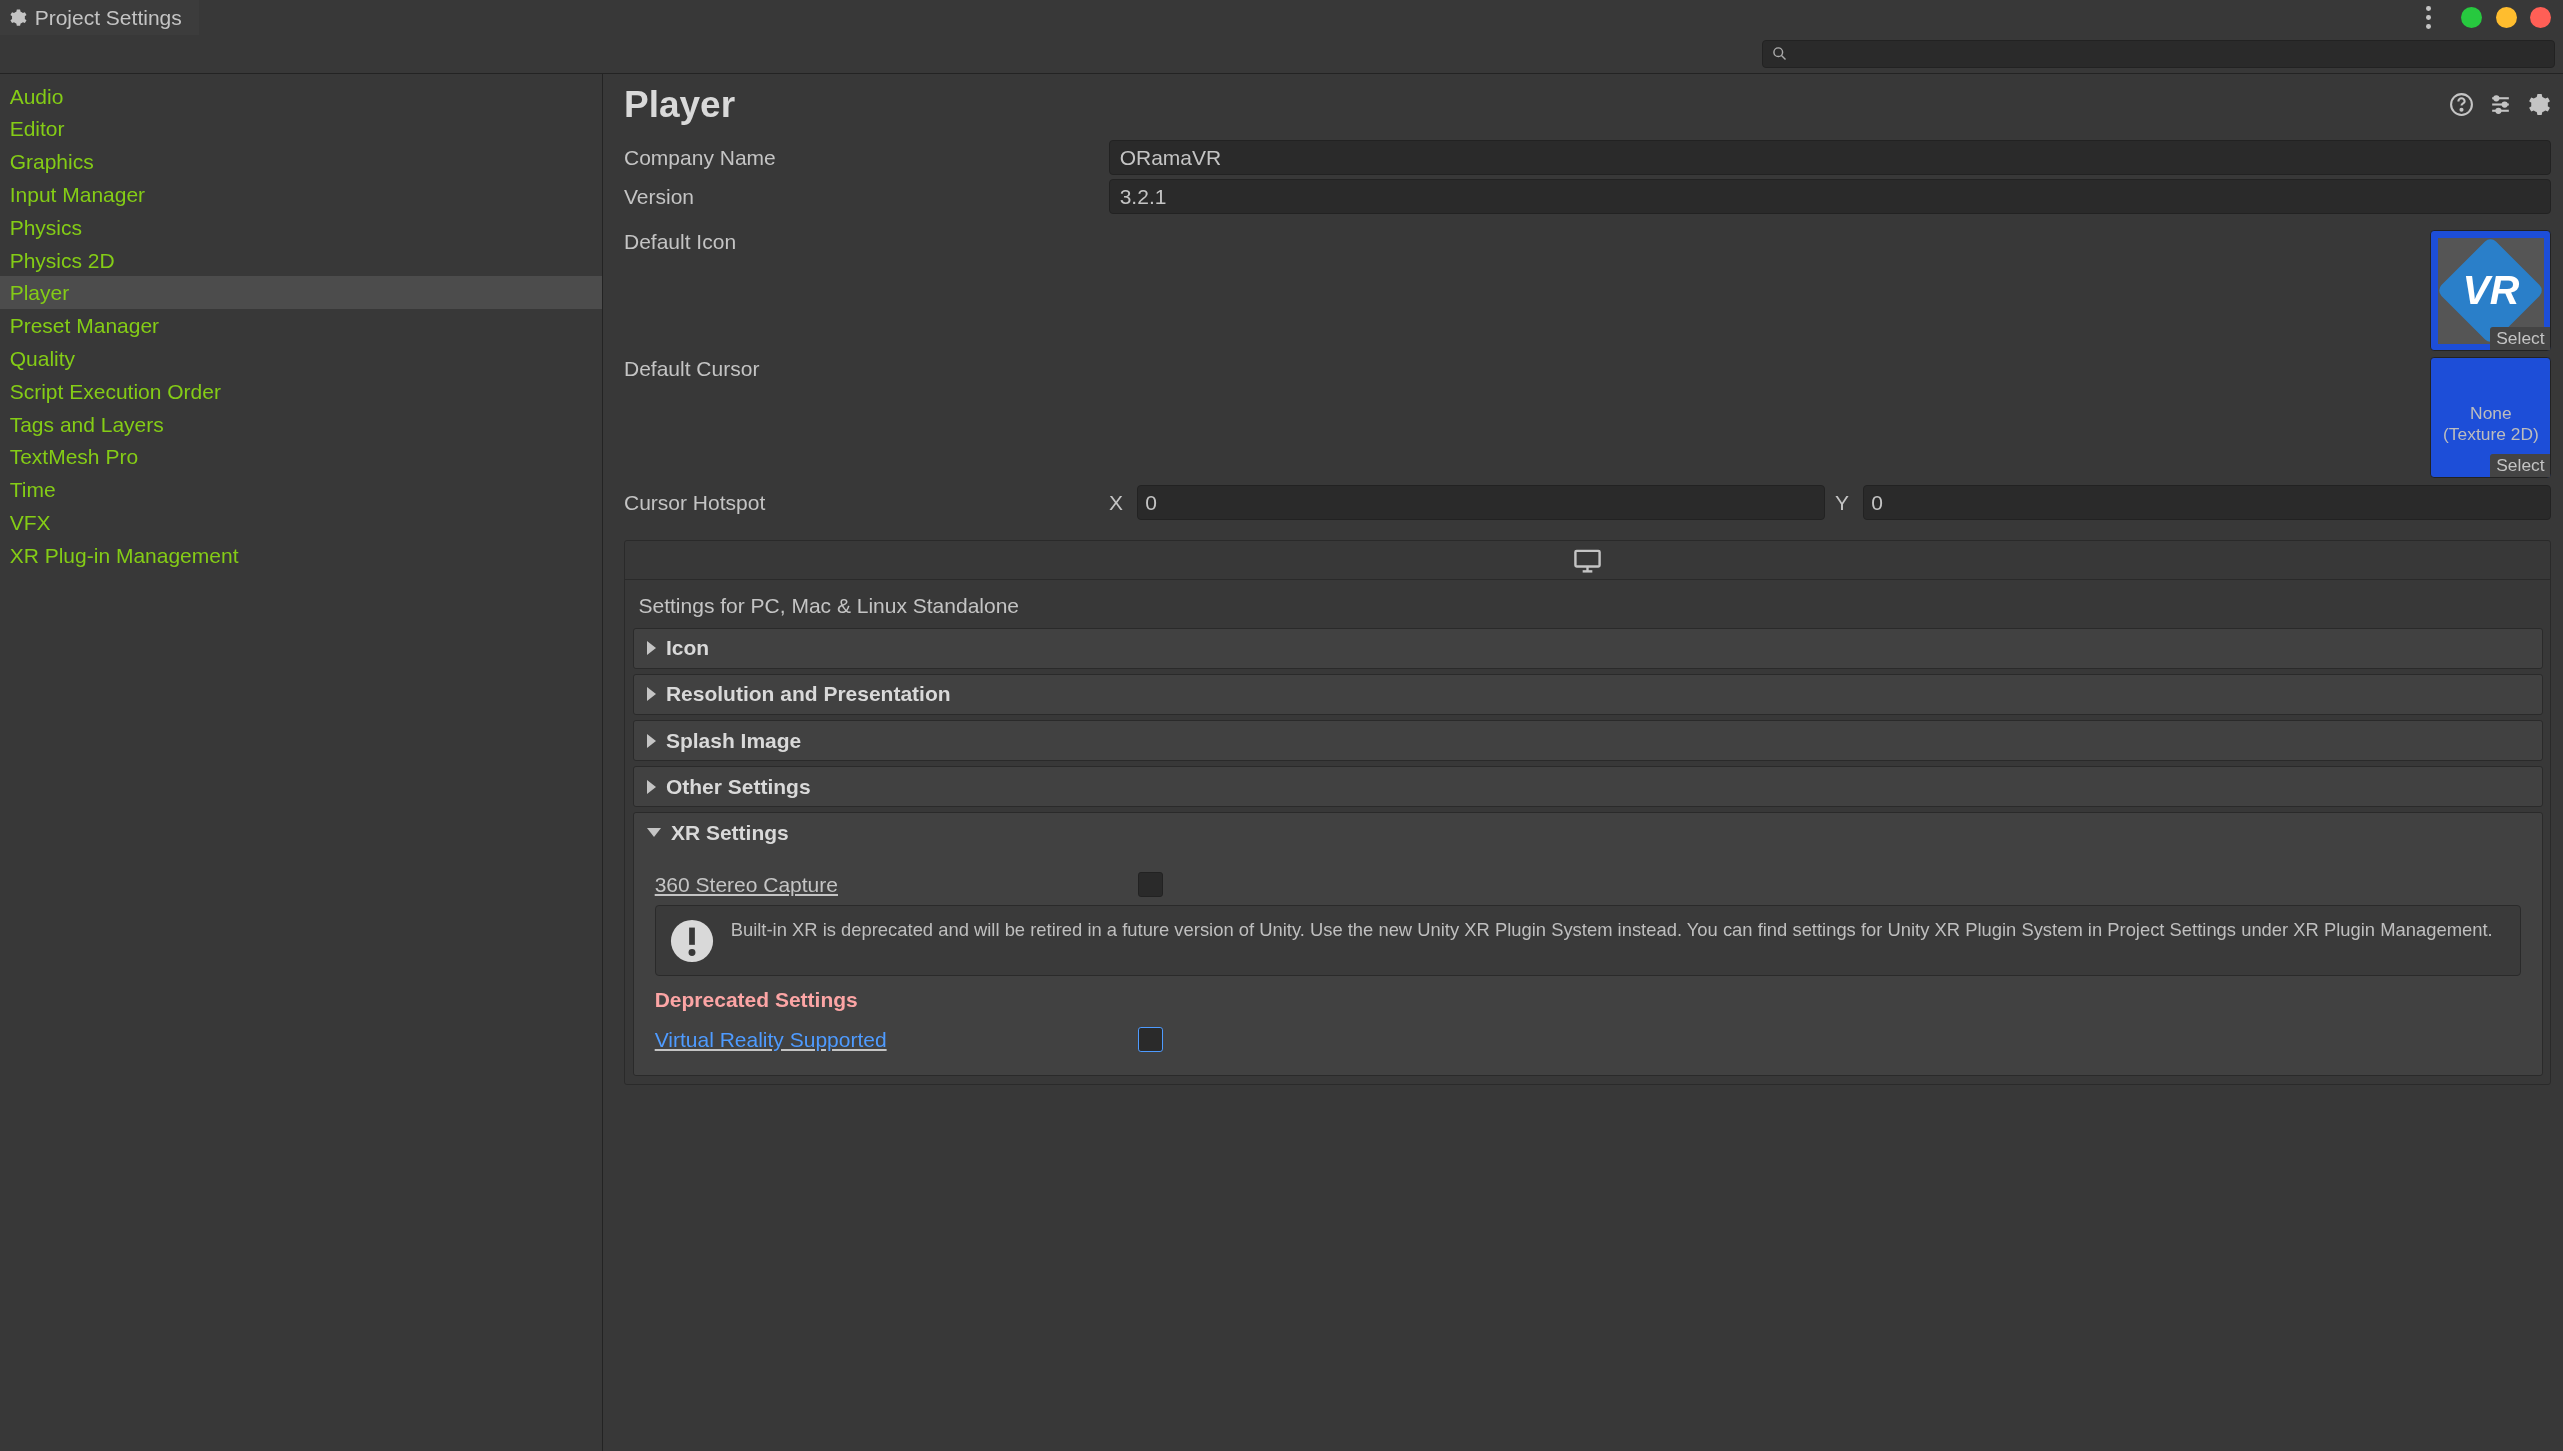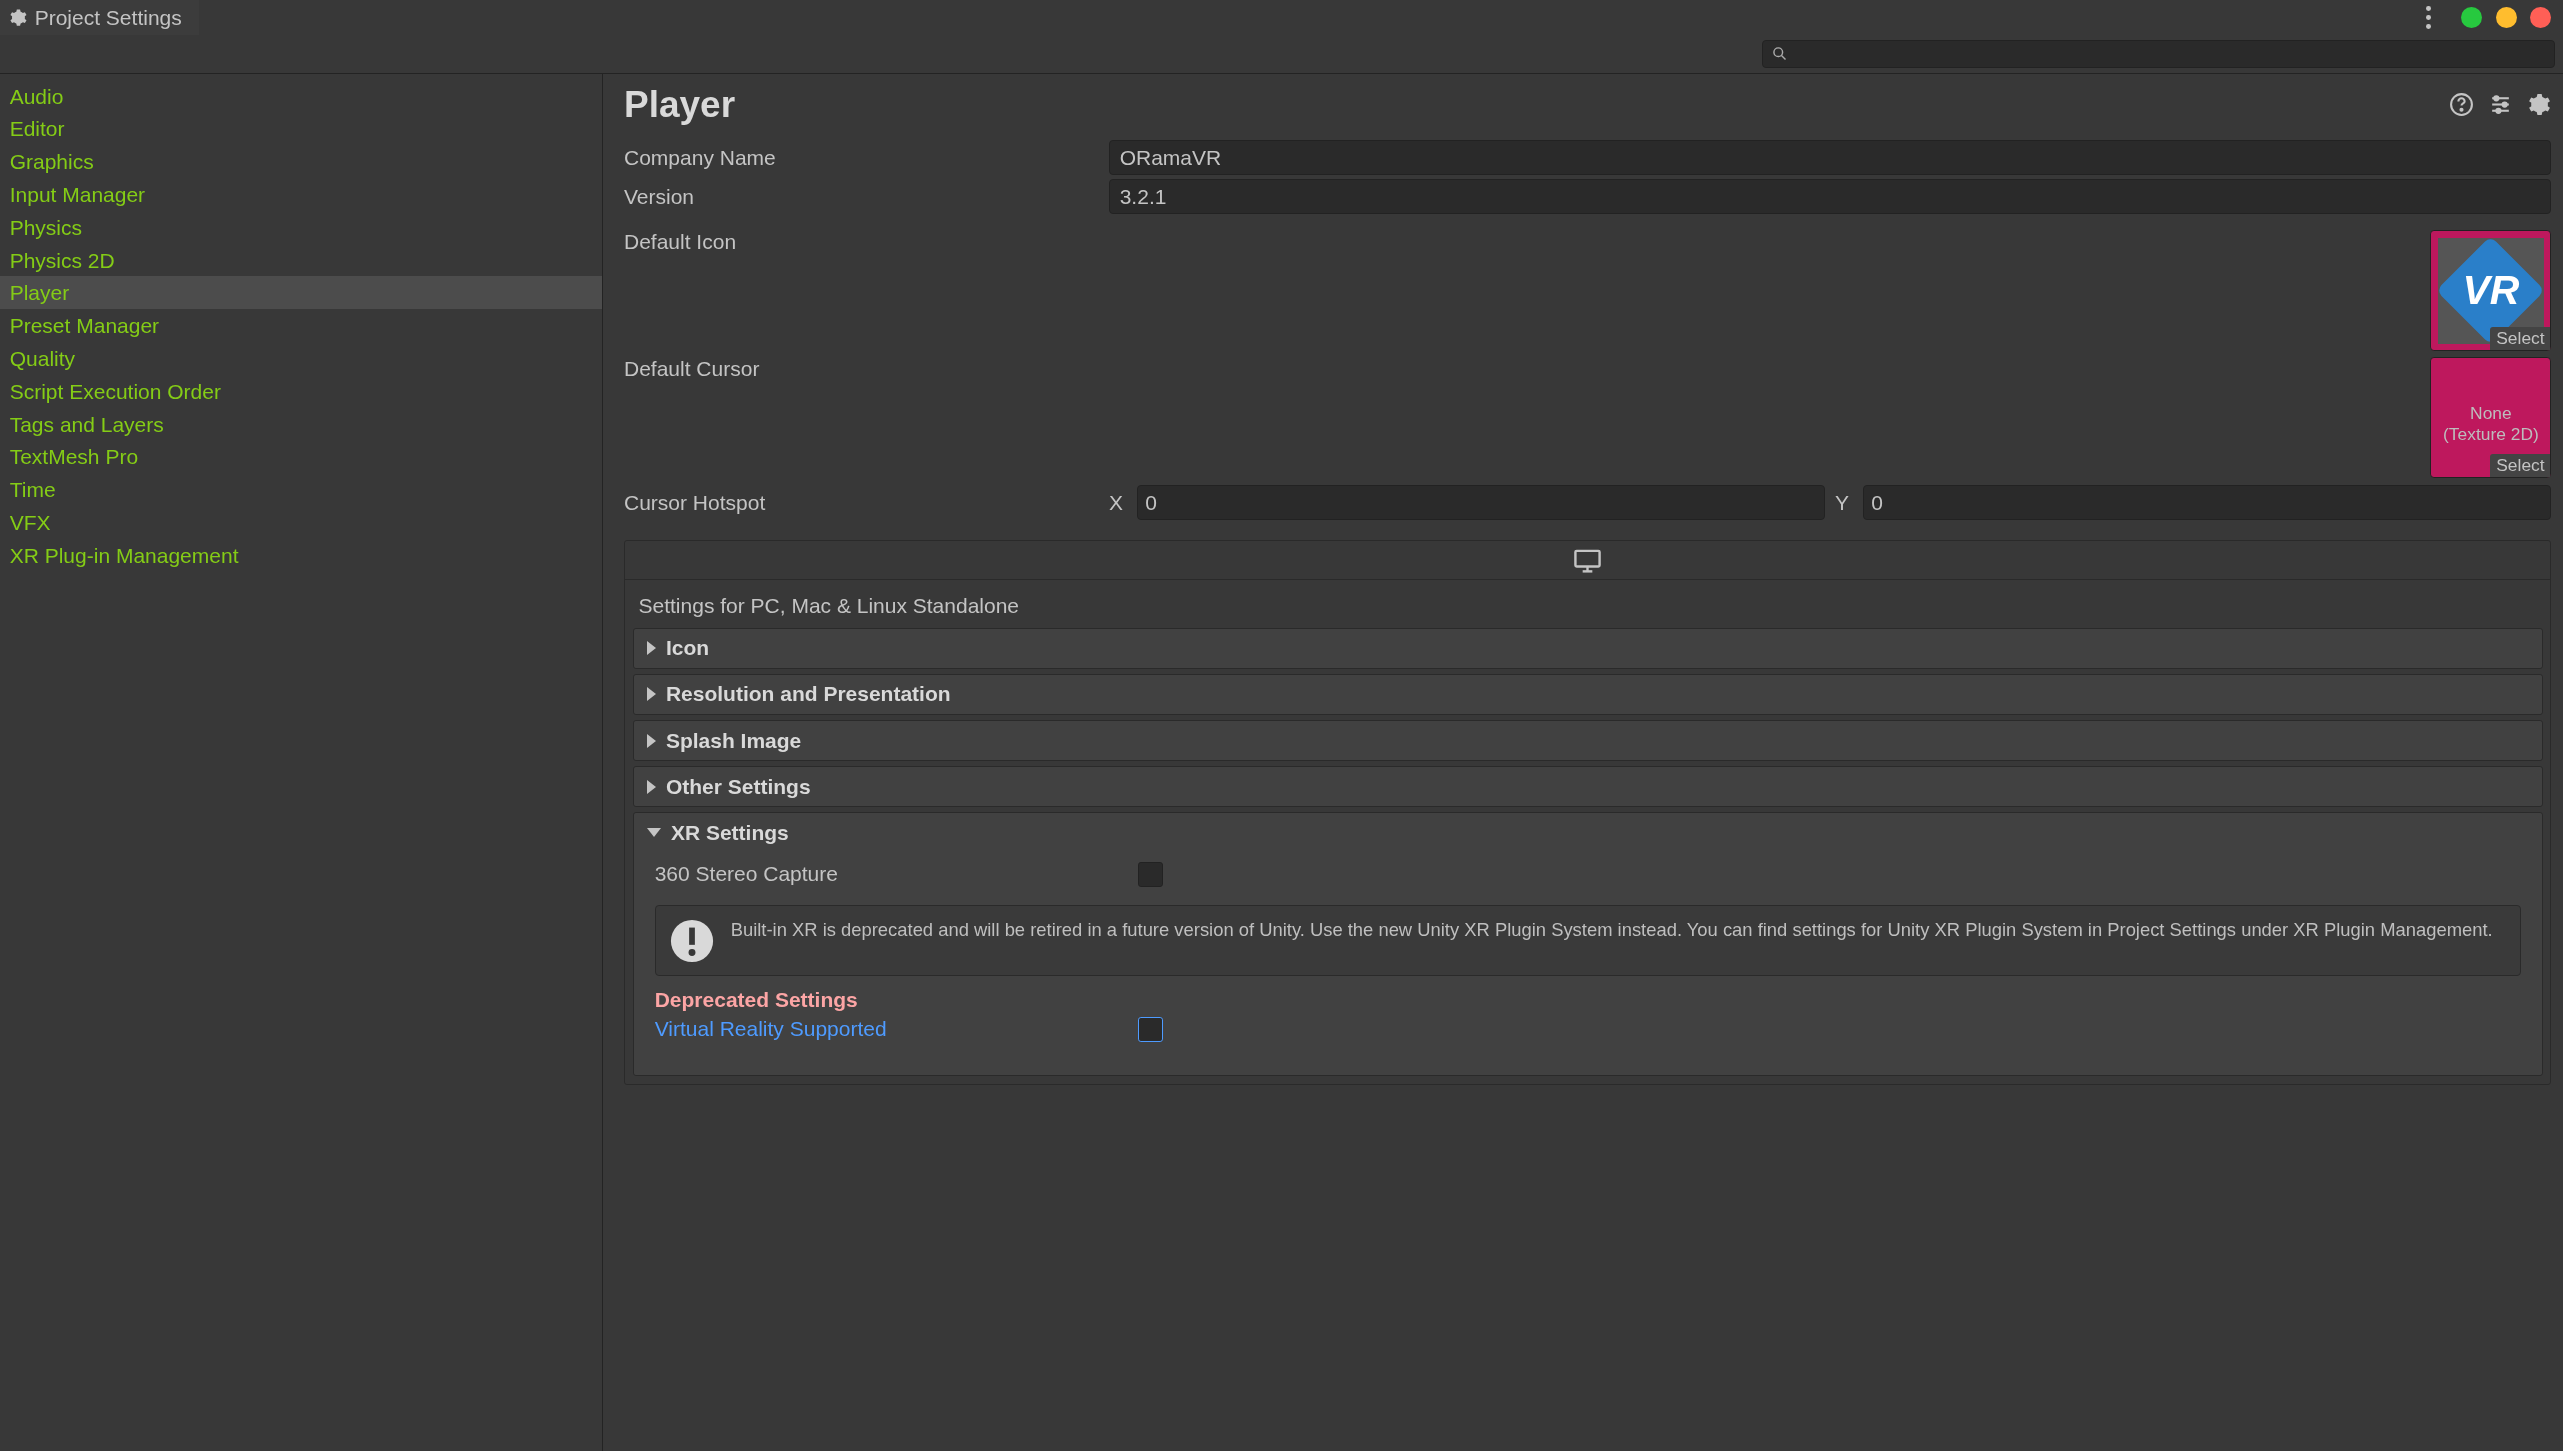--- a/index.html
+++ b/index.html
@@ -26,35 +26,35 @@
 .content-title { font-size: 37px; font-weight: 600; color: #d9d9d9; }
 .header-icons { display: flex; gap: 13.5px; }
 .hicon { width: 25px; height: 25px; display: flex; align-items: center; justify-content: center; }
 .form-row { display: flex; align-items: center; height: 37px; margin-bottom: 1.9px; }
 .form-label { width: 485px; font-size: 21px; color: #c4c4c4; }
 .form-input { flex: 1; height: 35px; background: #2a2a2a; border: 1px solid #222; border-radius: 3.9px; color: #c4c4c4; padding: 0 9.7px; font-size: 21px; }
 .vec2 { flex: 1; display: flex; gap: 9.7px; align-items: center; }
 .vec2 .axis-label { font-size: 21px; color: #c4c4c4; margin-right: 3.9px; }
 .vec2 input { flex: 1; height: 35px; background: #2a2a2a; border: 1px solid #222; border-radius: 3.9px; color: #c4c4c4; padding: 0 7.7px; font-size: 21px; }
 .object-field-row { display: flex; align-items: flex-start; margin-bottom: 5.8px; }
-.object-pick { width: 121px; height: 121px; background: #be185d; border: 1px solid #222; border-radius: 3.9px; position: relative; margin-left: auto; display: flex; align-items: center; justify-content: center; }
+.object-pick { width: 121px; height: 121px; background: #1d4ed8; border: 1px solid #222; border-radius: 3.9px; position: relative; margin-left: auto; display: flex; align-items: center; justify-content: center; }
 .object-pick .select-btn { position: absolute; right: 0; bottom: 0; background: #444; color: #c4c4c4; font-size: 17.4px; padding: 1px 5.8px; border-top-left-radius: 2.9px; }
 .object-none { text-align: center; font-size: 17.4px; color: #bdbdbd; line-height: 21px; margin-top: 12px; }
 .platform-box { margin-top: 17.4px; border: 1px solid #2a2a2a; border-radius: 2.9px; }
 .platform-tabs { height: 39px; display: flex; align-items: center; justify-content: center; border-bottom: 1px solid #2a2a2a; }
 .platform-subtitle { padding: 13.5px 13.5px 9.7px 13.5px; font-size: 21px; color: #c4c4c4; }
 .foldouts { padding: 0 7.7px 7.7px 7.7px; display: flex; flex-direction: column; gap: 4.8px; }
 .fold { background: #414141; border: 1px solid #2a2a2a; border-radius: 2.9px; }
 .fold-header { display: flex; align-items: center; gap: 9.7px; padding: 7.7px 13.5px; cursor: pointer; }
 .fold-header .arrow { width: 0; height: 0; }
 .arrow-right { border-top: 7.7px solid transparent; border-bottom: 7.7px solid transparent; border-left: 9.7px solid #c4c4c4; }
 .arrow-down { border-left: 7.7px solid transparent; border-right: 7.7px solid transparent; border-top: 9.7px solid #c4c4c4; }
 .fold-title { font-size: 21px; font-weight: 600; color: #d9d9d9; }
 .fold-body { padding: 9.7px 21px 17.4px 21px; }
-.checkbox-row { display: flex; align-items: flex-start; height: 35px; margin-bottom: 5.8px; }
+.checkbox-row { display: flex; align-items: flex-end; height: 35px; margin-bottom: 5.8px; text-decoration: underline; }
 .checkbox-row .clabel { width: 483px; font-size: 21px; }
 .checkbox { width: 25px; height: 25px; background: #2a2a2a; border: 1px solid #222; border-radius: 2.9px; }
 .checkbox.blue { border: 1.9px solid #4e9bff; }
 .warnbox { display: flex; gap: 15.5px; background: #3a3a3a; border: 1px solid #2a2a2a; border-radius: 3.9px; padding: 11.6px 13.5px; margin: 7.7px 0 11.6px 0; }
 .warn-icon { width: 46px; height: 46px; flex-shrink: 0; }
 .warn-text { font-size: 18.4px; color: #bfbfbf; line-height: 23px; }
 .dep-title { font-size: 21px; font-weight: 700; color: #fca5a5; margin-bottom: 5px; }
 .link-label { color: #4e9bff; }
 .vr-logo { width: 106px; height: 106px; background: #555; position: relative; display:flex; align-items:center; justify-content:center; }
 .vr-logo .diamond { width: 77px; height: 77px; background: #2a7fc9; transform: rotate(45deg); border-radius: 7.7px; }

